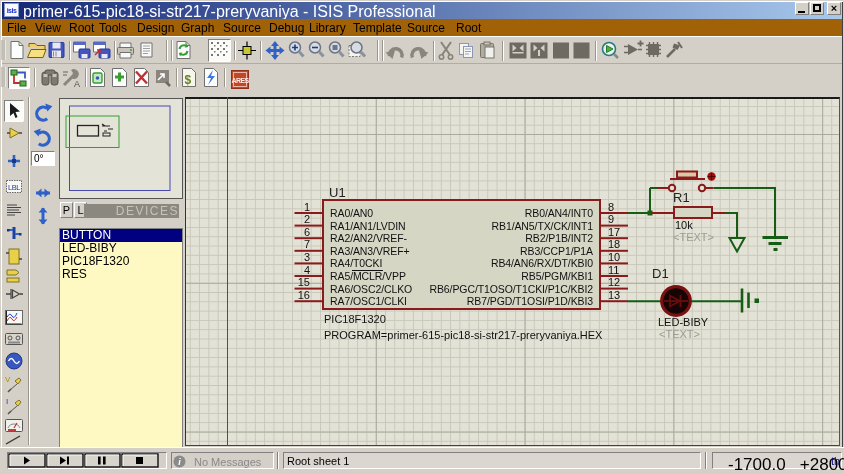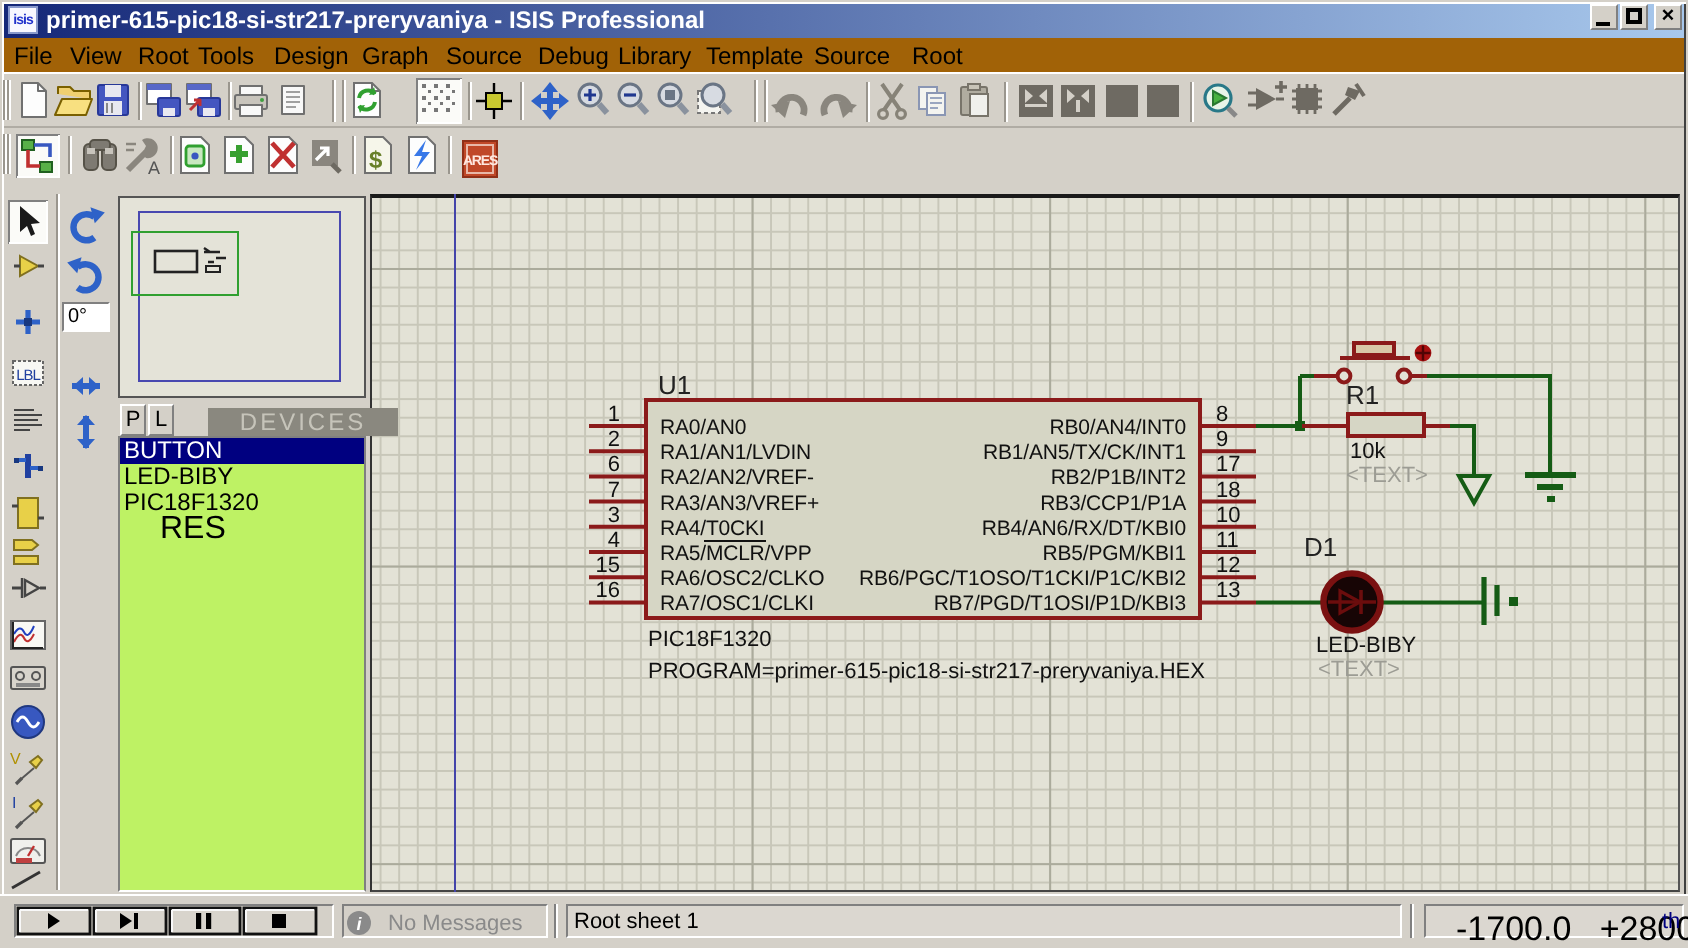--- a/index.html
+++ b/index.html
@@ -8,21 +8,21 @@
 .raised{border-top:1px solid #fff;border-left:1px solid #fff;border-bottom:1px solid #808080;border-right:1px solid #808080}
 svg{display:block}
 svg text{font-family:"Liberation Sans",sans-serif}
 </style></head>
 <body>
 
 <div class="abs" style="left:0;top:0;width:844px;height:474px;border:1px solid #d4d0c8;box-shadow:inset 1px 1px 0 #fff, inset -1px -1px 0 #404040"></div>
 
 <div class="abs" style="left:2px;top:2px;width:840px;height:17px;background:linear-gradient(to right,#152878,#a8c8ec)">
   <div class="abs" style="left:2px;top:1px;width:15px;height:14px;background:#f8f8ff;border:1px solid #8899cc;font-size:7px;color:#2233cc;font-weight:bold;text-align:center;line-height:14px;letter-spacing:-0.5px;overflow:hidden">isis</div>
-  <div class="abs" style="left:21px;top:1px;color:#fff;font-size:12px;font-weight:bold;white-space:nowrap">primer-615-pic18-si-str217-preryvaniya - ISIS Professional</div>
+  <div class="abs" style="left:21px;top:1px;color:#fff;font-size:16px;font-weight:normal;white-space:nowrap">primer-615-pic18-si-str217-preryvaniya - ISIS Professional</div>
   <div class="abs raised" style="left:793px;top:0px;width:14px;height:13px;background:#d4d0c8">
       <div class="abs" style="left:2px;top:8px;width:7px;height:2px;background:#000"></div>
     </div>
   <div class="abs raised" style="left:808px;top:0px;width:14px;height:13px;background:#d4d0c8">
       <div class="abs" style="left:2px;top:1px;width:8px;height:8px;border:2px solid #000;border-top-width:2px"></div>
     </div>
   <div class="abs raised" style="left:825px;top:0px;width:14px;height:13px;background:#d4d0c8;font-weight:bold;font-size:11px;text-align:center;line-height:11px">×</div>
 </div>
 
 <div class="abs" style="left:2px;top:19px;width:840px;height:17px;background:#a16207;font-size:12px;color:#000">
@@ -344,27 +344,27 @@
 
 <path d="M43 208 v16" stroke="#2e62c8" stroke-width="3"></path>
     <path d="M43 207.5 l-4.5 5 h9 z M43 224.5 l-4.5-5 h9 z" fill="#2e62c8"></path>
 </svg>
 <div class="abs sunken" style="left:31px;top:151px;width:24px;height:15px;background:#fff;font-size:10px;padding-left:2px;line-height:13px">0°</div>
 
 <div class="abs" style="left:59px;top:98px;width:124px;height:101px;background:#e4e3d8;border:1px solid #555"></div>
 
 <div class="abs raised" style="left:60px;top:202px;width:13px;height:16px;background:#d4d0c8;text-align:center;font-size:11px;line-height:15px">P</div>
 <div class="abs raised" style="left:74px;top:202px;width:13px;height:16px;background:#d4d0c8;text-align:center;font-size:11px;line-height:15px">L</div>
-<div class="abs" style="left:104px;top:204px;width:95px;height:14px;background:#8a887f;color:#c6c4ba;font-size:12px;text-align:center;line-height:14px;letter-spacing:1.5px">DEVICES</div>
-
-<div class="abs" style="left:59px;top:218px;width:124px;height:228px;background:#bef264;border:1px solid #808080;border-bottom:1px solid #fff">
+<div class="abs" style="left:84px;top:204px;width:95px;height:14px;background:#8a887f;color:#c6c4ba;font-size:12px;text-align:right;line-height:14px;letter-spacing:1.5px">DEVICES</div>
+
+<div class="abs" style="left:59px;top:228px;width:124px;height:228px;background:#fef9c3;border:1px solid #808080;border-bottom:1px solid #fff">
   <div style="background:#000080;color:#fff;height:13px;line-height:13px;padding-left:2px;font-size:12px">BUTTON</div>
   <div style="height:13px;line-height:13px;padding-left:2px;font-size:12px">LED-BIBY</div>
   <div style="height:13px;line-height:13px;padding-left:2px;font-size:12px">PIC18F1320</div>
-  <div style="height:13px;line-height:13px;padding-left:20px;font-size:16px">RES</div>
+  <div style="height:13px;line-height:13px;padding-left:2px;font-size:12px">RES</div>
 </div>
 
 <div class="abs" style="left:0;top:447px;width:844px;height:27px;background:#d4d0c8;border-top:1px solid #fff"></div>
 
 <div class="abs" style="left:7px;top:452px;width:160px;height:17px;background:#d4d0c8;border:1px solid #808080;border-right-color:#fff;border-bottom-color:#fff"></div>
 <svg class="abs" style="left:7px;top:452px" width="162" height="18" viewBox="0 0 162 18" id="playbar">
 <g>
 <rect x="2" y="2" width="36" height="13" fill="#d8d4cc" stroke="#111" stroke-width="1.4"></rect>
       <path d="M3 3 h34 M3 3 v11" stroke="#f8f8f8"></path>
 <rect x="40" y="2" width="36" height="13" fill="#d8d4cc" stroke="#111" stroke-width="1.4"></rect>

